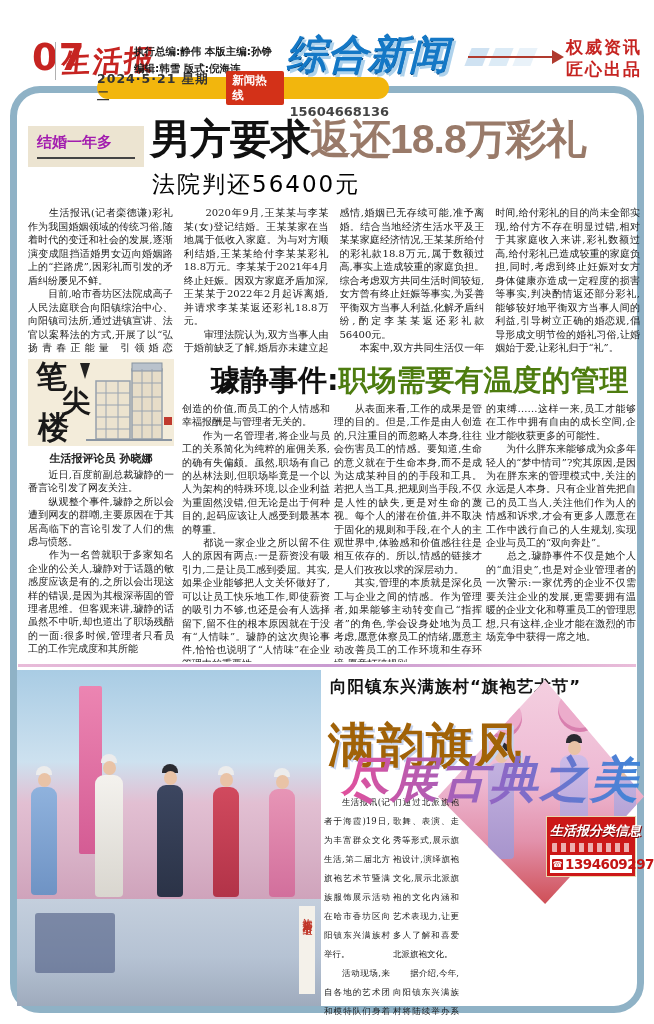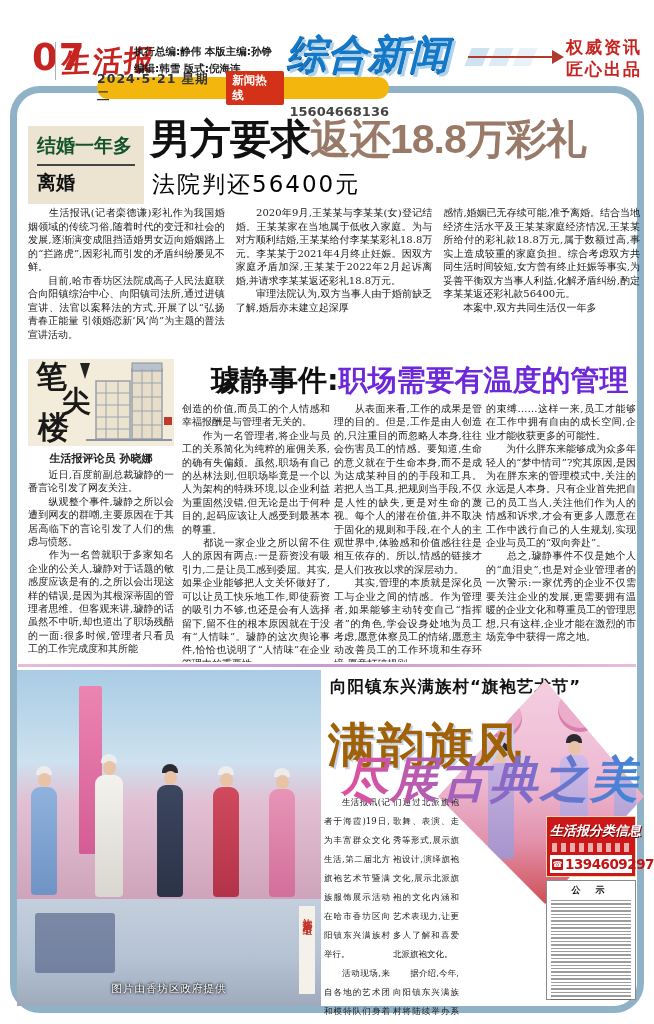--- a/index.html
+++ b/index.html
@@ -23,41 +23,41 @@
   .date-bar { left:97px; top:77px; width:292px; height:22px; background:#f2b60d; border-radius:12px; display:flex; align-items:center; justify-content:center; gap:6px; z-index:5; }
   .date-text { font-size:12.5px; font-weight:bold; color:#333; letter-spacing:1px; }
   .hotline-badge { background:#d33118; color:#fff; font-size:11.5px; font-weight:bold; padding:2px 6px; border-radius:2px; }
   .hotline-number { font-size:13px; font-weight:bold; color:#444;margin-top:46px; }
 
   
   .frame { left:10px; top:86px; width:634px; height:927px; border:7px solid #8fb2c6; border-radius:30px; z-index:1; }
 
   
   .a1-kicker { left:28px; top:126px; width:116px; background:#ece4d1; padding:7px 9px 8px 9px; z-index:2; }
-  .a1-kicker .k1 { font-size:19px; font-weight:bold; color:#14532d; border-bottom:2px solid #444; padding-bottom:5px; }
+  .a1-kicker .k1 { font-size:15px; font-weight:bold; color:#a21caf; border-bottom:2px solid #444; padding-bottom:5px; }
   .a1-kicker .k2 { font-size:19px; font-weight:bold; color:#111; padding-top:4px; }
   .a1-headline { left:150px; top:112px; width:494px; font-size:41px; font-weight:900; font-family:Liberation Sans, sans-serif; color:#111; letter-spacing:-1px; white-space:nowrap; z-index:2; }
   .a1-headline .accent { color:#997a69; }
   .a1-subhead { left:152px; top:169px; font-size:23px; color:#000; letter-spacing:2px; z-index:2; }
   .a1-body { left:28px; top:206px; width:612px; height:148px; display:flex; gap:11px; z-index:2; }
   .news-col { flex:1; font-size:10px; line-height:13.5px; text-align:justify; color:#1a1a1a; font-family:"DejaVu Serif","Liberation Serif",serif; white-space:pre-line; overflow:hidden; }
 
   
   .col-logo { left:28px; top:359px; width:146px; height:87px; background:#f3ecda; overflow:hidden; z-index:2; }
   .col-logo svg { position:absolute; right:0; top:0; }
   .col-logo .ch { position:absolute; font-family:"DejaVu Serif","Liberation Serif",serif; font-weight:900; color:#191919; font-size:31px; line-height:1; }
   .col-logo .c0 { left:8px; top:2px; }
   .col-logo .c1 { left:34px; top:28px; font-size:29px; }
   .col-logo .c2 { left:10px; top:53px; }
   .col-logo .nib { position:absolute; left:52px; top:4px; width:0; height:0; border-top:16px solid #222; border-left:5px solid transparent; border-right:5px solid transparent; }
 
   
   .a2-headline { left:180px; top:361px; width:460px; font-size:29px; font-weight:900; white-space:nowrap; z-index:2; }
   .a2-headline .hb { color:#101010;margin-left:31px; }
-  .a2-headline .hblue { color:#6d28d9; }
+  .a2-headline .hblue { color:#4d7c0f; }
   .a2-byline { left:28px; top:451px; width:146px; text-align:center; font-size:11px; font-weight:bold; color:#222; z-index:2; }
   .a2c1 { left:28px; top:468px; width:146px; height:192px; }
   .a2c2 { left:182px; top:402px; width:148px; height:260px; }
   .a2c3 { left:334px; top:402px; width:148px; height:260px; }
   .a2c4 { left:486px; top:402px; width:150px; height:260px; }
   .a2col { font-size:10px; line-height:13.4px; text-align:justify; color:#1a1a1a; font-family:"DejaVu Serif","Liberation Serif",serif; white-space:pre-line; overflow:hidden; z-index:2; position:absolute; }
 
   .divider { left:18px; top:664px; width:618px; height:3px; background:linear-gradient(90deg,#e9bcd9,#c99bd1,#e9bcd9); z-index:2; }
 
   
@@ -126,31 +126,31 @@
 <div class="abs date-bar">
   <span class="date-text">2024·5·21  星期二</span>
   <span class="hotline-badge">新闻热线</span>
   <span class="hotline-number">15604668136</span>
 </div>
 
 <div class="abs frame"></div>
 
 <div class="abs a1-kicker">
   <div class="k1">结婚一年多</div>
-  <div class="k2">离婚</div>
 </div>
 <div class="abs a1-headline"><span>男方要求</span><span class="accent">返还18.8万彩礼</span></div>
 <div class="abs a1-subhead">法院判还56400元</div>
 <div class="abs a1-body">
   <div class="news-col">　　生活报讯(记者栾德谦)彩礼作为我国婚姻领域的传统习俗,随着时代的变迁和社会的发展,逐渐演变成阻挡适婚男女迈向婚姻路上的“拦路虎”,因彩礼而引发的矛盾纠纷屡见不鲜。
 　　目前,哈市香坊区法院成高子人民法庭联合向阳镇综治中心、向阳镇司法所,通过进镇宣讲、法官以案释法的方式,开展了以“弘扬青春正能量 引领婚恋新‘风’尚”为主题的普法宣讲活动。</div>
   <div class="news-col">　　2020年9月,王某某与李某某(女)登记结婚。王某某家在当地属于低收入家庭。为与对方顺利结婚,王某某给付李某某彩礼18.8万元。李某某于2021年4月终止妊娠。因双方家庭矛盾加深,王某某于2022年2月起诉离婚,并请求李某某返还彩礼18.8万元。
 　　审理法院认为,双方当事人由于婚前缺乏了解,婚后亦未建立起深厚</div>
   <div class="news-col">感情,婚姻已无存续可能,准予离婚。结合当地经济生活水平及王某某家庭经济情况,王某某所给付的彩礼款18.8万元,属于数额过高,事实上造成较重的家庭负担。综合考虑双方共同生活时间较短,女方曾有终止妊娠等事实,为妥善平衡双方当事人利益,化解矛盾纠纷,酌定李某某返还彩礼款56400元。
 　　本案中,双方共同生活仅一年多</div>
+  <div class="news-col">时间,给付彩礼的目的尚未全部实现,给付方不存在明显过错,相对于其家庭收入来讲,彩礼数额过高,给付彩礼已造成较重的家庭负担,同时,考虑到终止妊娠对女方身体健康亦造成一定程度的损害等事实,判决酌情返还部分彩礼,能够较好地平衡双方当事人间的利益,引导树立正确的婚恋观,倡导形成文明节俭的婚礼习俗,让婚姻始于爱,让彩礼归于“礼”。</div>
 </div>
 
 <div class="abs col-logo">
   <svg width="92" height="87" viewBox="0 0 92 87">
     <rect x="14" y="22" width="34" height="58" fill="#ece3cf" stroke="#96a0ac" stroke-width="1.5"></rect>
     <rect x="50" y="10" width="30" height="70" fill="#e7ddc8" stroke="#96a0ac" stroke-width="1.5"></rect>
     <rect x="50" y="4" width="30" height="8" fill="#b9c2cc" stroke="#8893a0" stroke-width="1"></rect>
     <g stroke="#9aa4b0" stroke-width="1">
       <line x1="14" y1="34" x2="48" y2="34"></line>
         <line x1="14" y1="46" x2="48" y2="46"></line>
@@ -219,21 +219,20 @@
       <div class="bodyshape" style="width:26px;height:108px;background:linear-gradient(#e795b6,#d26f9c);"></div>
     </div>
   </div>
   <div class="photo-bottom">
     <div class="backdrop-sign"></div>
 
   </div>
   <div class="banner-right">
       <span>袍艺术节组</span>
     </div>
-  <div class="photo-caption">图片由香坊区政府提供</div>
 </div>
 
 <div class="abs a3-kicker">向阳镇东兴满族村“旗袍艺术节”</div>
 <div class="abs a3-headline">满韵旗风</div>
 <div class="abs a3-subheadline">尽展古典之美</div>
 
 <div class="abs diamond">
   <div class="flag"></div>
   <div class="umb pink" style="left:44px; top:18px; width:40px; height:40px;"></div>
   <div class="umb pink" style="left:120px; top:8px; width:44px; height:44px;"></div>
@@ -262,17 +261,13 @@
 
 <div class="abs ad">
   <div class="ad-red">
     <div class="ad-title">生活报分类信息</div>
     <div class="ad-stripe"></div>
     <div class="ad-phone">
       <span class="ph-icon">☎</span>
       <span class="num">13946092977</span>
     </div>
   </div>
-  <div class="ad-notice">
-    <div class="nt">公  示</div>
-    <div class="fake"></div>
-  </div>
 </div>
 
 </body></html>

